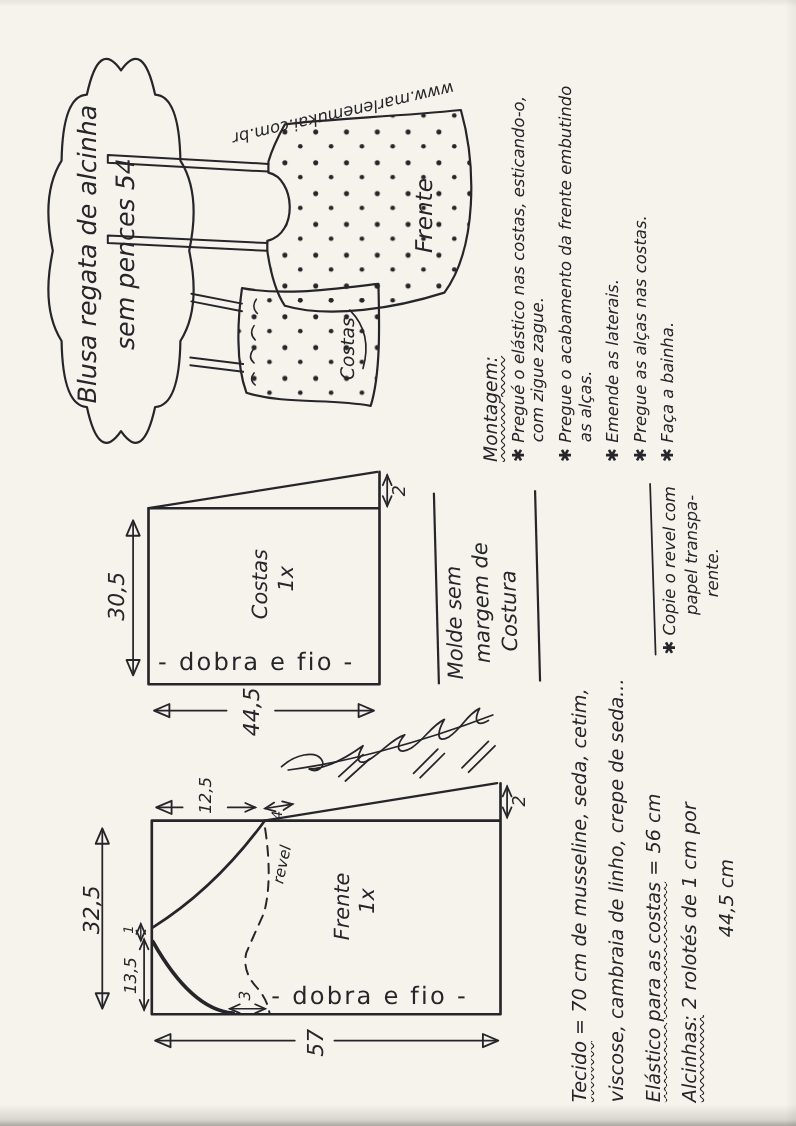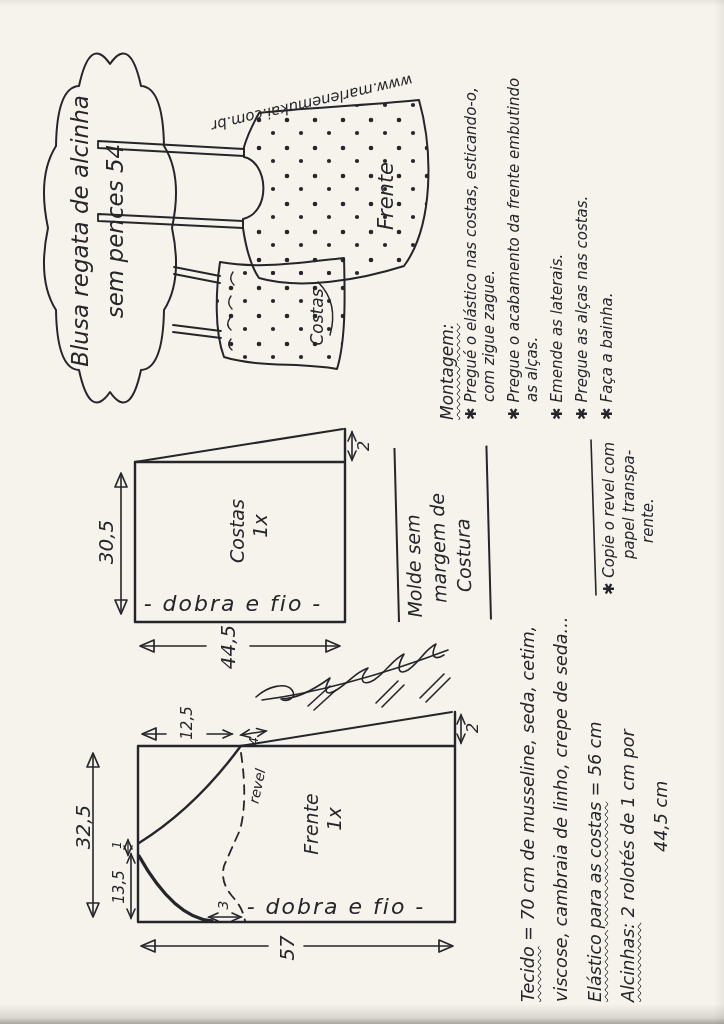--- a/index.html
+++ b/index.html
@@ -9,21 +9,21 @@
     font-family:"DejaVu Sans",sans-serif;
     color:#26262a;
   }
   .page *{box-sizing:border-box;}
   svg.draw{position:absolute;left:0;top:0;pointer-events:none;}
   .hw{font-style:italic;}
   
   .rot90{position:absolute;transform-origin:0 0;transform:rotate(-90deg);}
   
   .mlab{position:absolute;white-space:nowrap;transform:translate(-50%,-50%) rotate(-90deg);font-style:italic;}
-  .up{position:absolute;white-space:nowrap;transform:translate(-50%,-50%);font-style:italic;}
+  .up{position:absolute;white-space:nowrap;transform:translate(-50%,-50%);}
   .wavy{text-decoration:underline;text-decoration-style:wavy;text-decoration-thickness:1px;text-underline-offset:3px;}
   .montagem ul{list-style:none;margin:5px 0 0 0;padding:0;}
   .montagem li{font-size:15px;line-height:1.2;margin-bottom:7px;padding-left:18px;text-indent:-18px;}
   .montagem li .star{margin-right:5px;}
   .materials div{white-space:nowrap;}
   .shadow-bottom{position:absolute;left:0;right:0;bottom:0;height:20px;
     background:linear-gradient(to bottom,rgba(60,55,45,0) 0%,rgba(60,55,45,.16) 70%,rgba(40,38,33,.38) 100%);}
   .shadow-right{position:absolute;top:0;bottom:0;right:0;width:10px;
     background:linear-gradient(to left,rgba(60,55,45,.07),rgba(60,55,45,0));}
   .shadow-top{position:absolute;top:0;left:0;right:0;height:6px;

